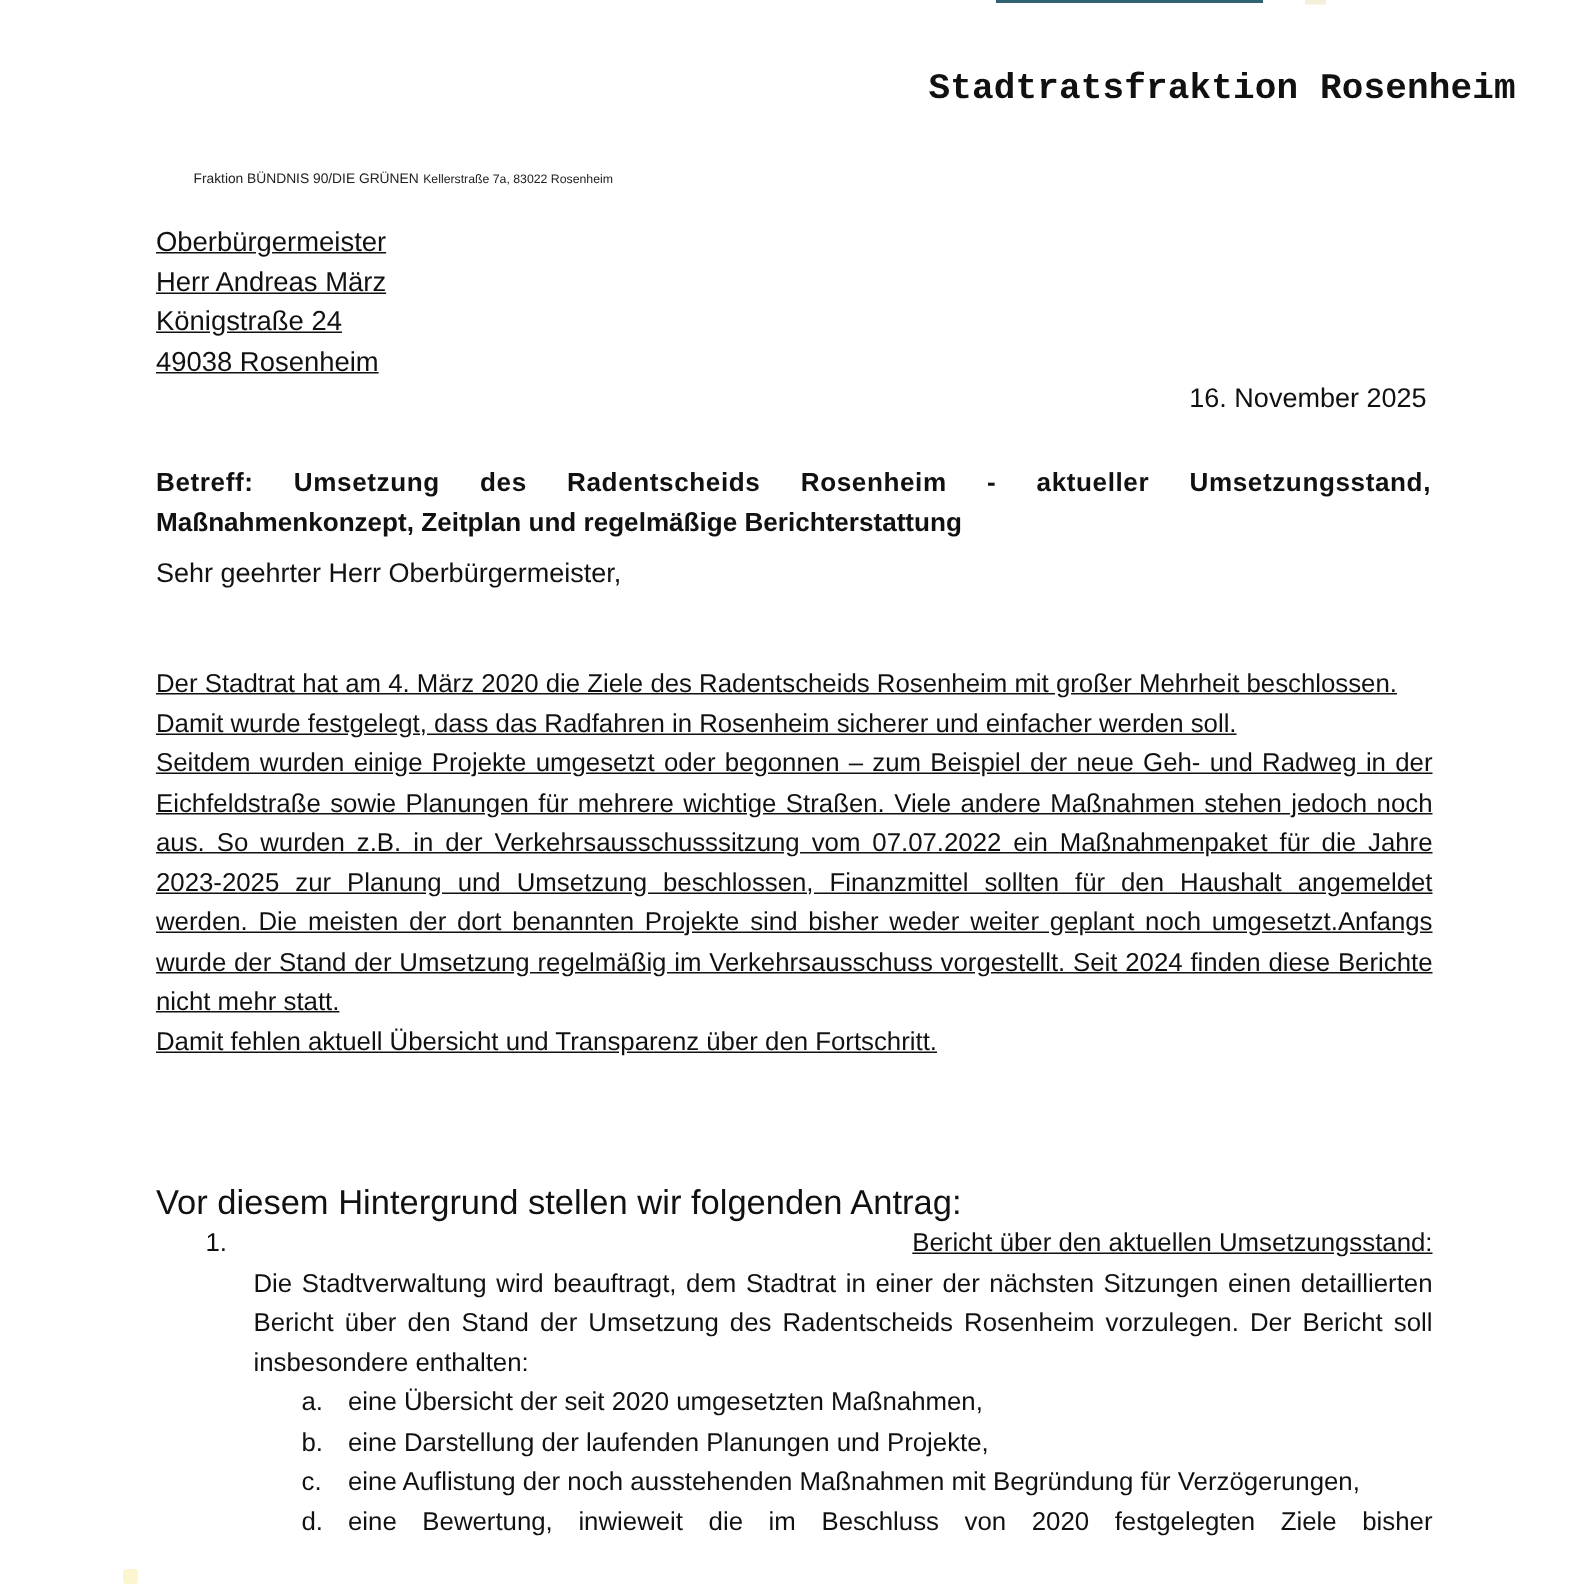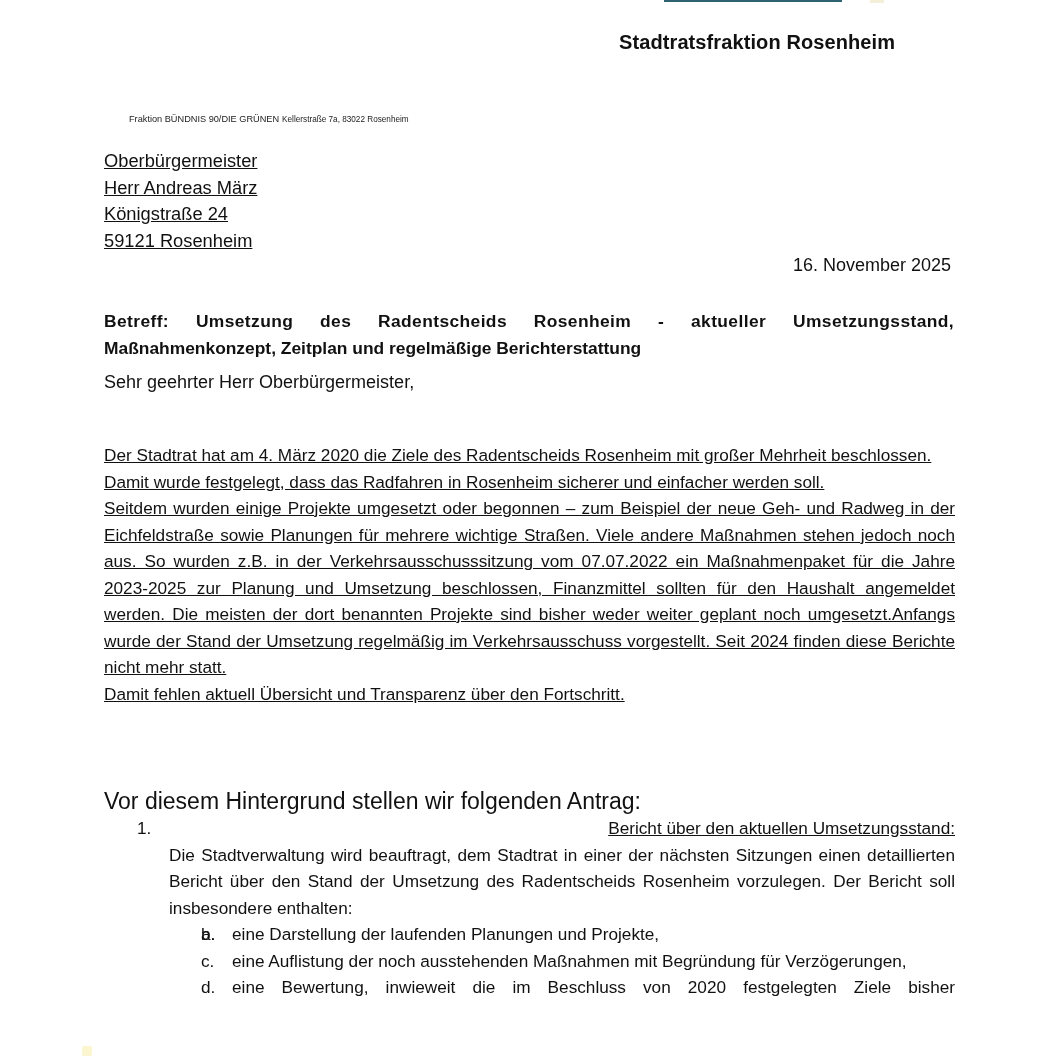--- a/index.html
+++ b/index.html
@@ -1,21 +1,21 @@
 <!DOCTYPE html>
 <html><head>
 <meta charset="utf-8">
 <style>
   html, body { margin: 0; padding: 0; background: #ffffff; }
   body { width: 1058px; height: 1058px; overflow: hidden; position: relative;
          font-family: "Liberation Sans", sans-serif; color: #111; }
   .topbar { position: absolute; left: 664px; top: 0; width: 178px; height: 2px; background: #2f6372; }
   .topbar-dot { position: absolute; left: 870px; top: 0; width: 14px; height: 3px; background: #f4efd8; }
-  .org-title { position: absolute; left: 619px; top: 31px; font-family: Liberation Sans, sans-serif;
-               font-weight: bold; font-size: 20px; letter-spacing: 0.1px; color: #111; white-space: nowrap; }
+  .org-title { position: absolute; left: 619px; top: 46px; font-family: Liberation Mono, monospace;
+               font-weight: bold; font-size: 24px; letter-spacing: 0.1px; color: #111; white-space: nowrap; }
   .sender { position: absolute; left: 104px; top: 114px; font-size: 9.2px; white-space: nowrap; color: #222; }
   .sender b { font-weight: normal; padding-left: 25px; }
   .sender .addr { font-size: 8.2px; margin-left: 3px; }
   .body-text { font-family: "Liberation Sans", sans-serif; font-size: 18px; line-height: 26.5px; }
   .recipient { position: absolute; left: 104px; top: 148px; text-decoration: underline; }
   .recipient div { line-height: 26.5px; font-size: 18.3px; }
   .date { position: absolute; right: 107px; top: 255px; font-size: 18px; }
   .subject { position: absolute; left: 104px; top: 308px; width: 850px; font-weight: bold; font-size: 17.4px;
              line-height: 27px; text-align: justify; text-align-last: left; }
   .subject .l1 { display: block; text-align: justify; text-align-last: justify; letter-spacing: 0.4px; }
@@ -42,21 +42,21 @@
 <div class="org-title">Stadtratsfraktion Rosenheim</div>
 
 <div class="sender">
   <b>Fraktion BÜNDNIS 90/DIE GRÜNEN</b><span class="addr">Kellerstraße 7a, 83022 Rosenheim</span>
 </div>
 
 <div class="recipient body-text">
   <div>Oberbürgermeister</div>
   <div>Herr Andreas März</div>
   <div>Königstraße 24</div>
-  <div>59121 Rosenheim</div>
+  <div>49038 Rosenheim</div>
 </div>
 
 <div class="date">16. November 2025</div>
 
 <div class="subject">
   <span class="l1">Betreff: Umsetzung des Radentscheids Rosenheim - aktueller Umsetzungsstand,</span>
   <span>Maßnahmenkonzept, Zeitplan und regelmäßige Berichterstattung</span>
 </div>
 
 <div class="salutation">Sehr geehrter Herr Oberbürgermeister,</div>
@@ -71,20 +71,21 @@
 <div class="intro">Vor diesem Hintergrund stellen wir folgenden Antrag:</div>
 
 <div class="list">
   <div class="li1">
     <span class="num">1.</span>
     <div class="title">Bericht über den aktuellen Umsetzungsstand:</div>
     <div class="just">Die Stadtverwaltung wird beauftragt, dem Stadtrat in einer der nächsten Sitzungen einen detaillierten Bericht über den Stand der Umsetzung des Radentscheids Rosenheim vorzulegen. Der Bericht soll insbesondere enthalten:</div>
   </div>
   <div class="sub">
     <span class="let">a.</span>
+    <div>eine Übersicht der seit 2020 umgesetzten Maßnahmen,</div>
   </div>
   <div class="sub">
     <span class="let">b.</span>
     <div>eine Darstellung der laufenden Planungen und Projekte,</div>
   </div>
   <div class="sub">
     <span class="let">c.</span>
     <div class="just">eine Auflistung der noch ausstehenden Maßnahmen mit Begründung für Verzögerungen,</div>
   </div>
   <div class="sub">

